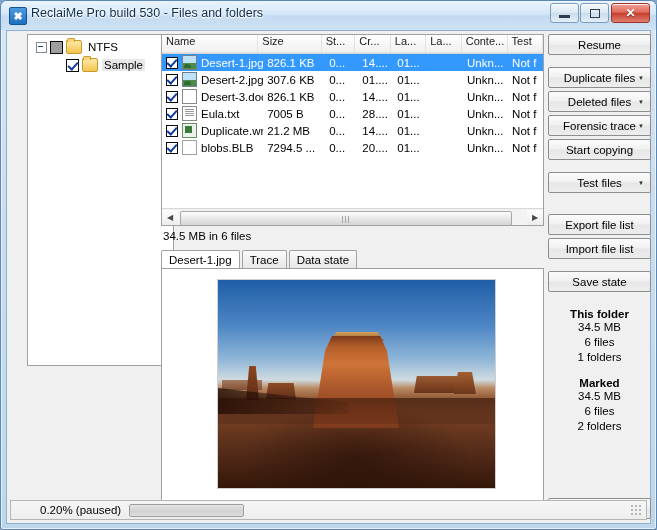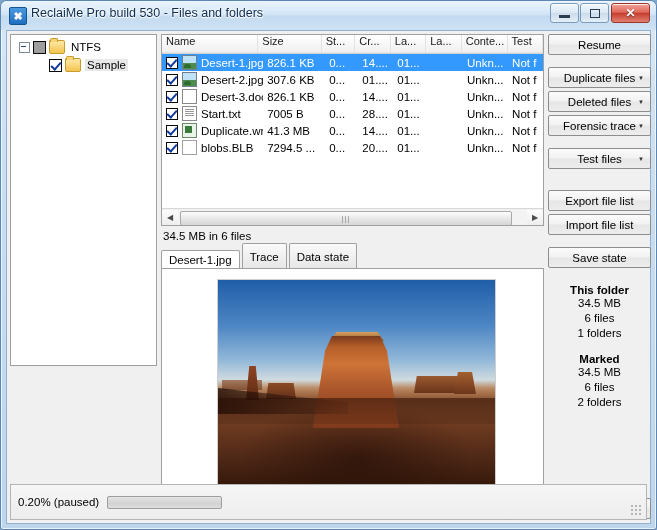--- a/index.html
+++ b/index.html
@@ -57,21 +57,21 @@
     border:1px solid #8fb2d0;
     box-sizing:border-box;
   }
   .panel{
     position:absolute;background:#ffffff;
     border:1px solid #a0a0a0;
     box-sizing:border-box;
   }
 
   
-  #tree-panel{left:3px;top:3px;width:147px;height:332px;overflow:hidden;}
+  #tree-panel{left:20px;top:3px;width:147px;height:332px;overflow:hidden;}
   .tree-row{position:relative;height:18px;white-space:nowrap;font-size:11.5px;color:#000;}
   .tw{display:inline-block;vertical-align:middle;}
   .expander{
     width:9px;height:9px;border:1px solid #7d8b94;background:#fff;
     display:inline-block;vertical-align:middle;position:relative;margin-right:3px;
   }
   .expander:before{content:"";position:absolute;left:1px;top:3px;width:5px;height:1px;background:#2a4a6a;}
   .expander.plus:after{content:"";position:absolute;left:3px;top:1px;width:1px;height:5px;background:#2a4a6a;}
   .chk{
     width:13px;height:13px;border:1.5px solid #0b0b0b;background:#fff;
@@ -144,21 +144,21 @@
     border:1px solid #a9a9a9;border-radius:2px;
     display:flex;align-items:center;justify-content:center;color:#8a8a8a;font-size:8px;letter-spacing:1px;
   }
 
   
   #summary{position:absolute;left:156px;top:199px;font-size:11.5px;color:#000;}
 
   
   #tabs{position:absolute;left:154px;top:220px;height:18px;display:flex;align-items:flex-end;}
   .tab{
-    height:26px;padding:0 7px;margin-right:2px;box-sizing:border-box;
+    height:19px;padding:0 7px;margin-right:2px;box-sizing:border-box;
     border:1px solid #a0a0a0;border-bottom:0;
     background:linear-gradient(180deg,#fafafa,#e6e6e6);
     font-size:11.5px;color:#000;display:flex;align-items:center;
     border-radius:2px 2px 0 0;
   }
   .tab.active{background:#fff;height:19px;border-color:#a0a0a0;}
 
   
   #preview-panel{left:154px;top:237px;width:383px;height:252px;overflow:hidden;background:#fff;}
   #preview-img{
@@ -212,24 +212,24 @@
     content:"\25BC";position:absolute;right:6px;top:50%;transform:translateY(-50%);
     font-size:6px;color:#333;
   }
   .gap{height:9px;}
   .stat-title{text-align:center;font-weight:bold;font-size:11.5px;color:#000;margin-top:2px;}
   .stat-line{text-align:center;font-size:11.5px;color:#000;line-height:15px;}
   #goback-wrap{position:absolute;left:0;bottom:1px;width:100%;}
 
   
   #statusbar{
-    position:absolute;left:3px;right:3px;bottom:3px;height:36px;
+    position:absolute;left:3px;right:3px;bottom:3px;height:20px;
     border:1px solid #b4b4b4;box-sizing:border-box;
     background:linear-gradient(180deg,#f6f6f6,#ededed);
-    display:flex;align-items:center;
+    display:flex;align-items:center;padding-left:22px;
   }
   #status-text{margin-left:7px;font-size:11.5px;color:#000;}
   #progress{
     margin-left:8px;width:115px;height:13px;box-sizing:border-box;
     border:1px solid #9e9e9e;border-radius:2px;
     background:linear-gradient(180deg,#e4e4e4,#d2d2d2 60%,#dedede);
   }
   #grip{
     position:absolute;right:4px;bottom:3px;width:12px;height:12px;
     background-image:radial-gradient(#b0b0b0 1px,transparent 1.2px);
@@ -309,34 +309,34 @@
             <div class="cell" style="width: 38px; padding-left: 4px;">0...</div>
             <div class="cell" style="width: 40px; padding-left: 4px;">14....</div>
             <div class="cell" style="width: 40px; padding-left: 4px;">01...</div>
             <div class="cell" style="width: 40px; padding-left: 4px;"></div>
             <div class="cell" style="width: 52px; padding-left: 4px;">Unkn...</div>
             <div class="cell" style="width: 40px; padding-left: 4px;">Not f</div>
           </div>
           <div class="frow">
             <div class="fchk"></div>
             <div class="ficon ic-txt"></div>
-            <div class="cell" style="width: 73px;">Start.txt</div>
+            <div class="cell" style="width: 73px;">Eula.txt</div>
             <div class="cell" style="width: 72px; padding-left: 4px;">7005 B</div>
             <div class="cell" style="width: 38px; padding-left: 4px;">0...</div>
             <div class="cell" style="width: 40px; padding-left: 4px;">28....</div>
             <div class="cell" style="width: 40px; padding-left: 4px;">01...</div>
             <div class="cell" style="width: 40px; padding-left: 4px;"></div>
             <div class="cell" style="width: 52px; padding-left: 4px;">Unkn...</div>
             <div class="cell" style="width: 40px; padding-left: 4px;">Not f</div>
           </div>
           <div class="frow">
             <div class="fchk"></div>
             <div class="ficon ic-vid"></div>
             <div class="cell" style="width: 73px;">Duplicate.wmv</div>
-            <div class="cell" style="width: 72px; padding-left: 4px;">41.3 MB</div>
+            <div class="cell" style="width: 72px; padding-left: 4px;">21.2 MB</div>
             <div class="cell" style="width: 38px; padding-left: 4px;">0...</div>
             <div class="cell" style="width: 40px; padding-left: 4px;">14....</div>
             <div class="cell" style="width: 40px; padding-left: 4px;">01...</div>
             <div class="cell" style="width: 40px; padding-left: 4px;"></div>
             <div class="cell" style="width: 52px; padding-left: 4px;">Unkn...</div>
             <div class="cell" style="width: 40px; padding-left: 4px;">Not f</div>
           </div>
           <div class="frow">
             <div class="fchk"></div>
             <div class="ficon ic-bin"></div>
@@ -380,20 +380,21 @@
         <div class="mesa shadow-band"></div>
       </div>
     </div>
 
     <div id="side">
       <div class="sbtn">Resume</div>
       <div class="gap"></div>
       <div class="sbtn split">Duplicate files</div>
       <div class="sbtn split">Deleted files</div>
       <div class="sbtn split">Forensic trace</div>
+      <div class="sbtn">Start copying</div>
       <div class="gap"></div>
       <div class="sbtn split">Test files</div>
       <div class="gap"></div>
       <div class="gap"></div>
       <div class="sbtn">Export file list</div>
       <div class="sbtn">Import file list</div>
       <div class="gap"></div>
       <div class="sbtn">Save state</div>
 
       <div class="stat-title" style="margin-top:16px">This folder</div>

